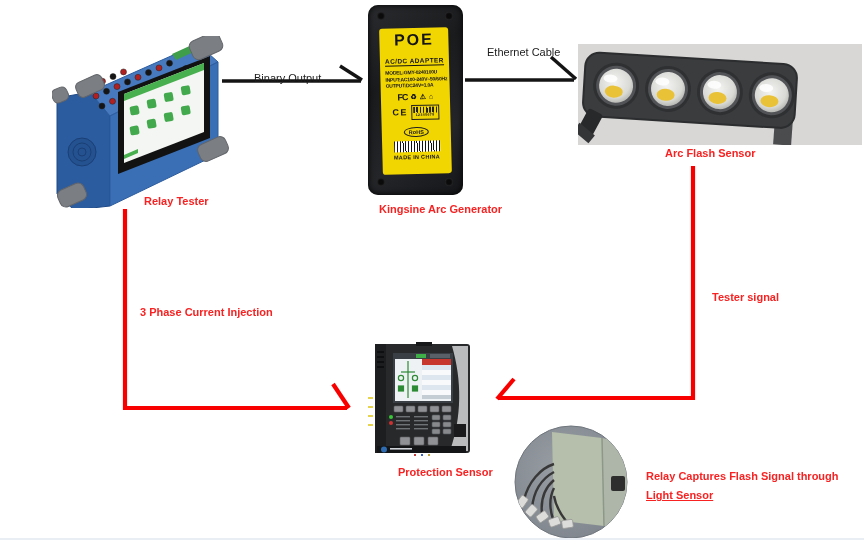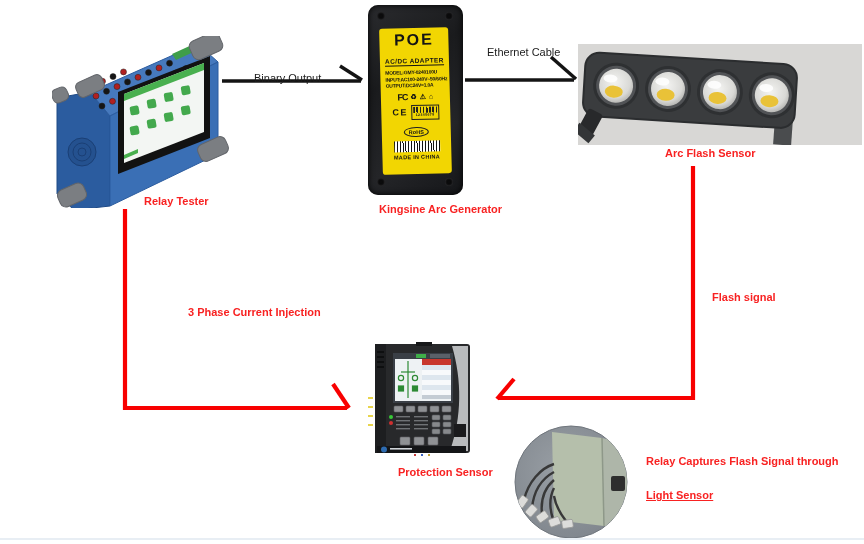--- a/index.html
+++ b/index.html
@@ -322,21 +322,21 @@
         <g fill="#dcdcda" stroke="#9a9a98" stroke-width="0.8">
           <rect x="6" y="74" width="11" height="8" rx="1.5" transform="rotate(-55 11 78)"></rect>
           <rect x="15" y="83" width="11" height="8" rx="1.5" transform="rotate(-48 20 87)"></rect>
           <rect x="26" y="89" width="11" height="8" rx="1.5" transform="rotate(-35 31 93)"></rect>
           <rect x="38" y="94" width="11" height="8" rx="1.5" transform="rotate(-20 43 98)"></rect>
           <rect x="51" y="96" width="11" height="8" rx="1.5" transform="rotate(-8 56 100)"></rect>
         </g>
       </g>
     </svg>
   </div>
-  <div class="cap" style="left:646px;top:455px;text-align:center;">Relay Captures Flash Signal through</div>
+  <div class="cap" style="left:646px;top:470px;text-align:center;">Relay Captures Flash Signal through</div>
   <div class="cap" style="left:646px;top:489px;text-decoration:underline;">Light Sensor</div>
 
   <svg width="864" height="544" viewBox="0 0 864 544" style="position:absolute;left:0;top:0;pointer-events:none;">
     <g stroke="#141414" stroke-width="3.5" fill="none">
       <path d="M222 81 H361"></path>
         <path d="M340 66 L362 80"></path>
     </g>
     <g stroke="#141414" stroke-width="3.5" fill="none">
       <path d="M465 80 H574"></path>
         <path d="M551 57 L576 79"></path>
@@ -346,17 +346,17 @@
         <path d="M333 384 L349 408"></path>
     </g>
     <g stroke="#f80000" stroke-width="4.2" fill="none">
       <path d="M693 166 V398 H498"></path>
         <path d="M514 379 L497 399"></path>
     </g>
   </svg>
 
   <div class="cap black" style="left:254px;top:72px;">Binary Output</div>
   <div class="cap black" style="left:487px;top:46px;">Ethernet Cable</div>
-  <div class="cap" style="left:140px;top:306px;margin-left:48px;">3 Phase Current Injection</div>
-  <div class="cap" style="left:712px;top:291px;">Flash signal</div>
+  <div class="cap" style="left:140px;top:306px;">3 Phase Current Injection</div>
+  <div class="cap" style="left:712px;top:291px;">Tester signal</div>
 
   <div class="bottom-strip"></div>
 </div>
 
 </body></html>

